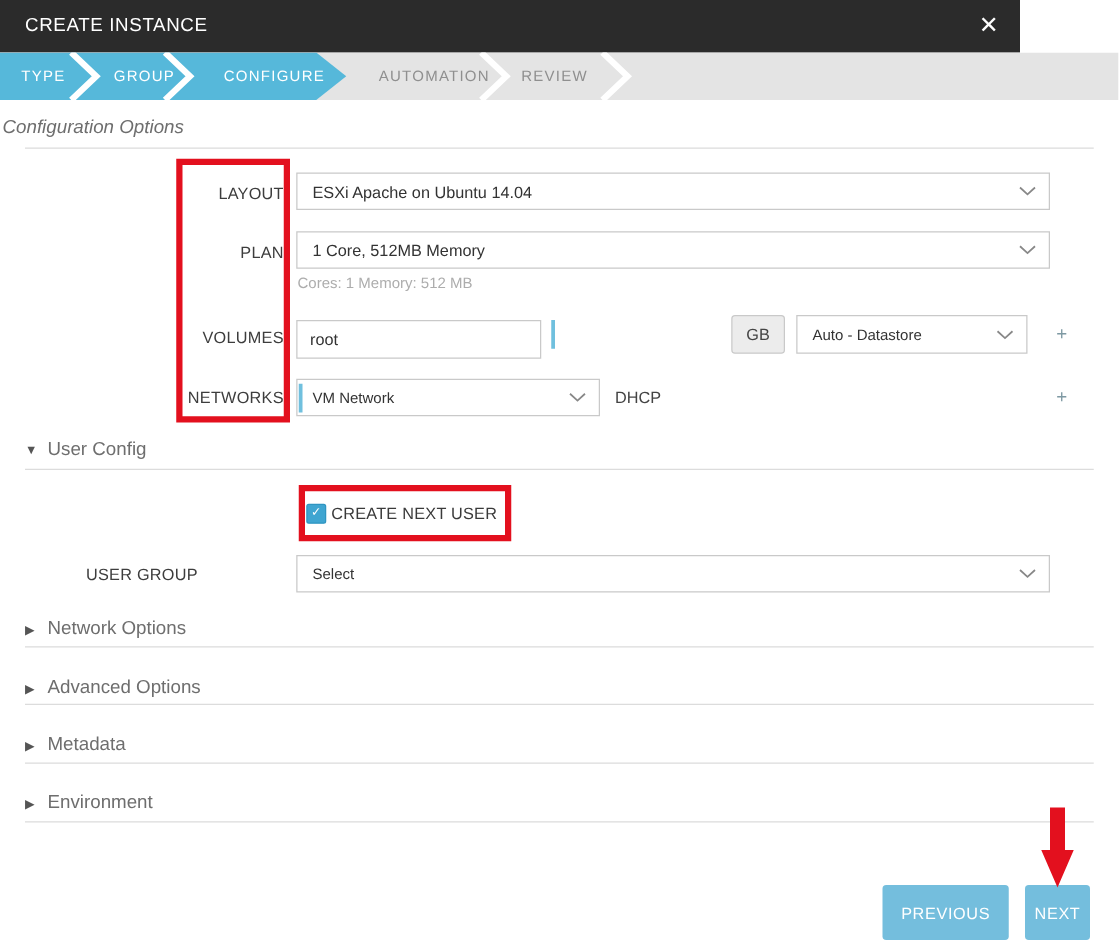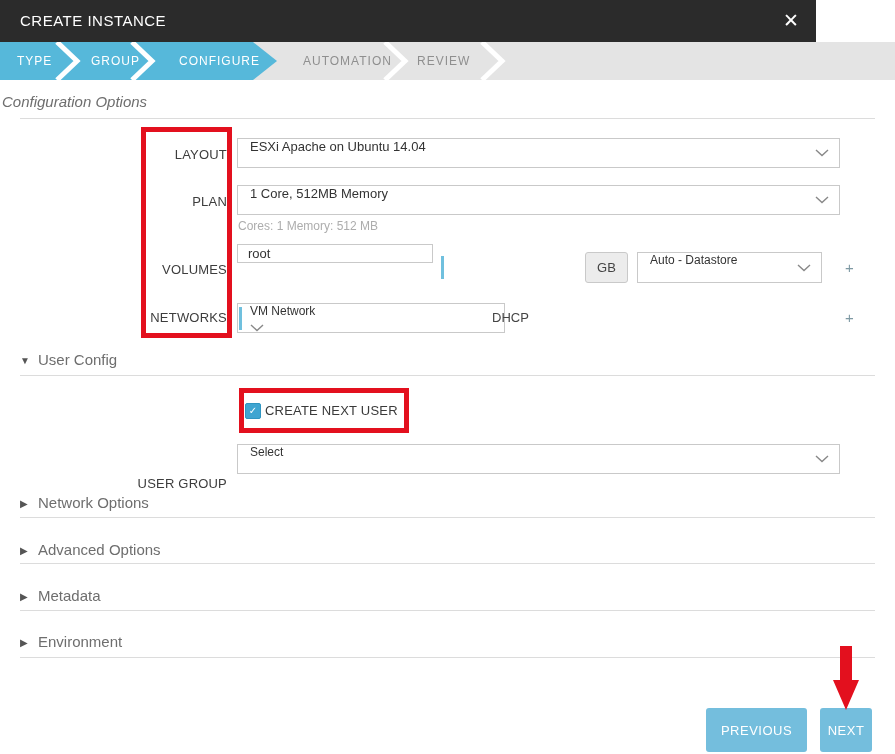--- a/index.html
+++ b/index.html
@@ -26,44 +26,44 @@
   
   .section-title{position:absolute;font-size:15px;color:#6e6e6e;}
   .tri{position:absolute;font-size:10px;color:#555555;cursor:pointer;}
   .hr{position:absolute;left:20px;width:855px;height:0;border-top:1px solid #dcdcdc;}
 
   
   .field-label{position:absolute;left:0;width:227px;text-align:right;font-size:13px;
                color:#3d3d3d;letter-spacing:.2px;}
   .select,.tinput{position:absolute;box-sizing:border-box;height:30px;background:#fff;
           border:1px solid #c9c9c9;font-size:13px;color:#333;}
-  .select{display:flex;justify-content:space-between;
+  .select{display:flex;align-items:center;justify-content:space-between;
           padding:0 10px 0 12px;cursor:pointer;}
   .tinput{padding:0 10px;font-family:"Liberation Sans",sans-serif;outline:none;}
   .chev{display:flex;align-items:center;}
   #layout-select{left:237px;top:138px;width:603px;}
   #plan-select{left:237px;top:185px;width:603px;}
   #plan-helper{position:absolute;left:238px;top:219px;font-size:12px;color:#adadad;}
-  #volume-name-input{left:237px;top:244px;width:196px;height:19px;}
+  #volume-name-input{left:237px;top:256px;width:196px;height:31px;}
   #volume-size-wrap{position:absolute;left:437px;top:252px;width:141px;height:31px;
           box-sizing:border-box;border:1px solid #c9c9c9;background:#fff;}
   #volume-size-input{position:absolute;left:8px;top:0;width:95px;height:29px;border:none;
           font-size:13px;color:#333;font-family:"Liberation Sans",sans-serif;outline:none;padding:0;}
   .spinner{position:absolute;right:4px;top:3px;width:16px;height:22px;box-sizing:border-box;
           border:1px solid #c9c9c9;background:#fbfbfb;display:flex;flex-direction:column;
           align-items:center;justify-content:center;cursor:pointer;}
   .spin-up{width:0;height:0;border-left:3px solid transparent;border-right:3px solid transparent;
           border-bottom:4px solid #555;margin:1px 0;}
   .spin-down{width:0;height:0;border-left:3px solid transparent;border-right:3px solid transparent;
           border-top:4px solid #555;margin:1px 0;}
   #gb-btn{position:absolute;left:585px;top:252px;width:43px;height:31px;box-sizing:border-box;
           background:#ececec;border:1px solid #c9c9c9;border-radius:3px;display:flex;
           align-items:center;justify-content:center;font-size:13px;color:#444;cursor:pointer;}
   #datastore-select{left:637px;top:252px;width:185px;font-size:12px;height:31px;}
-  #network-select{left:237px;top:303px;width:268px;font-size:12px;flex-direction:column;}
+  #network-select{left:237px;top:303px;width:243px;font-size:12px;}
   #dhcp-text{position:absolute;left:492px;top:310px;font-size:13px;color:#444;}
   .plus{position:absolute;font-size:15px;color:#7e99a3;cursor:pointer;line-height:14px;}
   #plus-volume{left:845px;top:261px;}
   #plus-network{left:845px;top:311px;}
   .focus-caret{position:absolute;width:3px;background:#70c0de;}
   #caret-size{left:441px;top:256px;height:23px;}
   #caret-network{left:239px;top:307px;height:23px;}
 
   
   .checkbox{position:absolute;left:245px;top:403px;width:14px;height:14px;background:#3fa5d1;
@@ -162,21 +162,21 @@
   <div id="dhcp-text">DHCP</div>
   <div class="plus" id="plus-network">+</div>
 
   <div class="tri" style="left:20px;top:355px;">▼</div>
   <div class="section-title" style="left:38px;top:351px;cursor:pointer;">User Config</div>
   <div class="hr" style="top:375px;"></div>
 
   <div class="checkbox">✓</div>
   <div id="checkbox-label">CREATE NEXT USER</div>
 
-  <div class="field-label" style="top:476px;">USER GROUP</div>
+  <div class="field-label" style="top:452px;text-align:center;">USER GROUP</div>
   <div class="select" id="usergroup-select">
     <span>Select</span>
     <span class="chev">
       <svg width="14" height="8">
           <polyline points="1,1 7,6.5 13,1" stroke="#888" stroke-width="1.4" fill="none"></polyline>
         </svg>
     </span>
   </div>
 
   <div class="tri" style="left:20px;top:498px;">▶</div>

